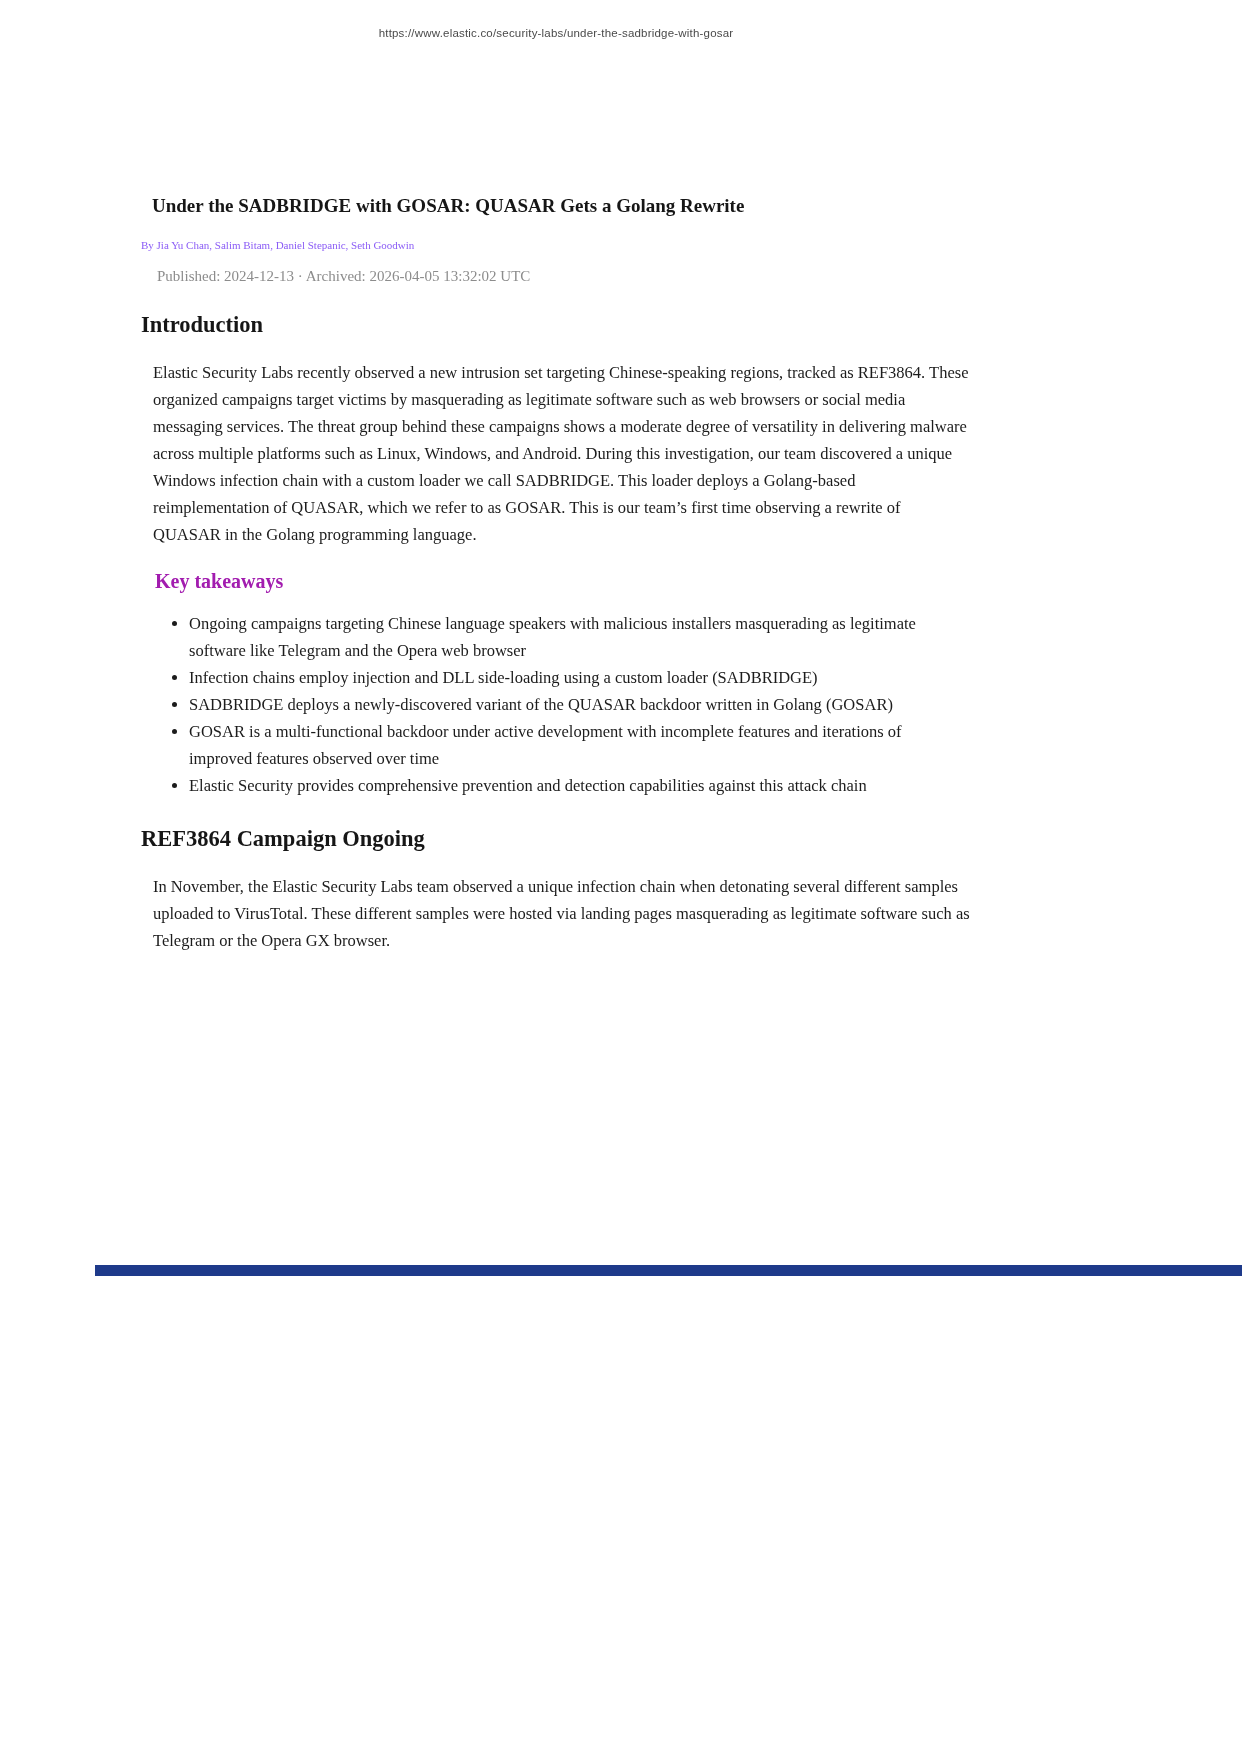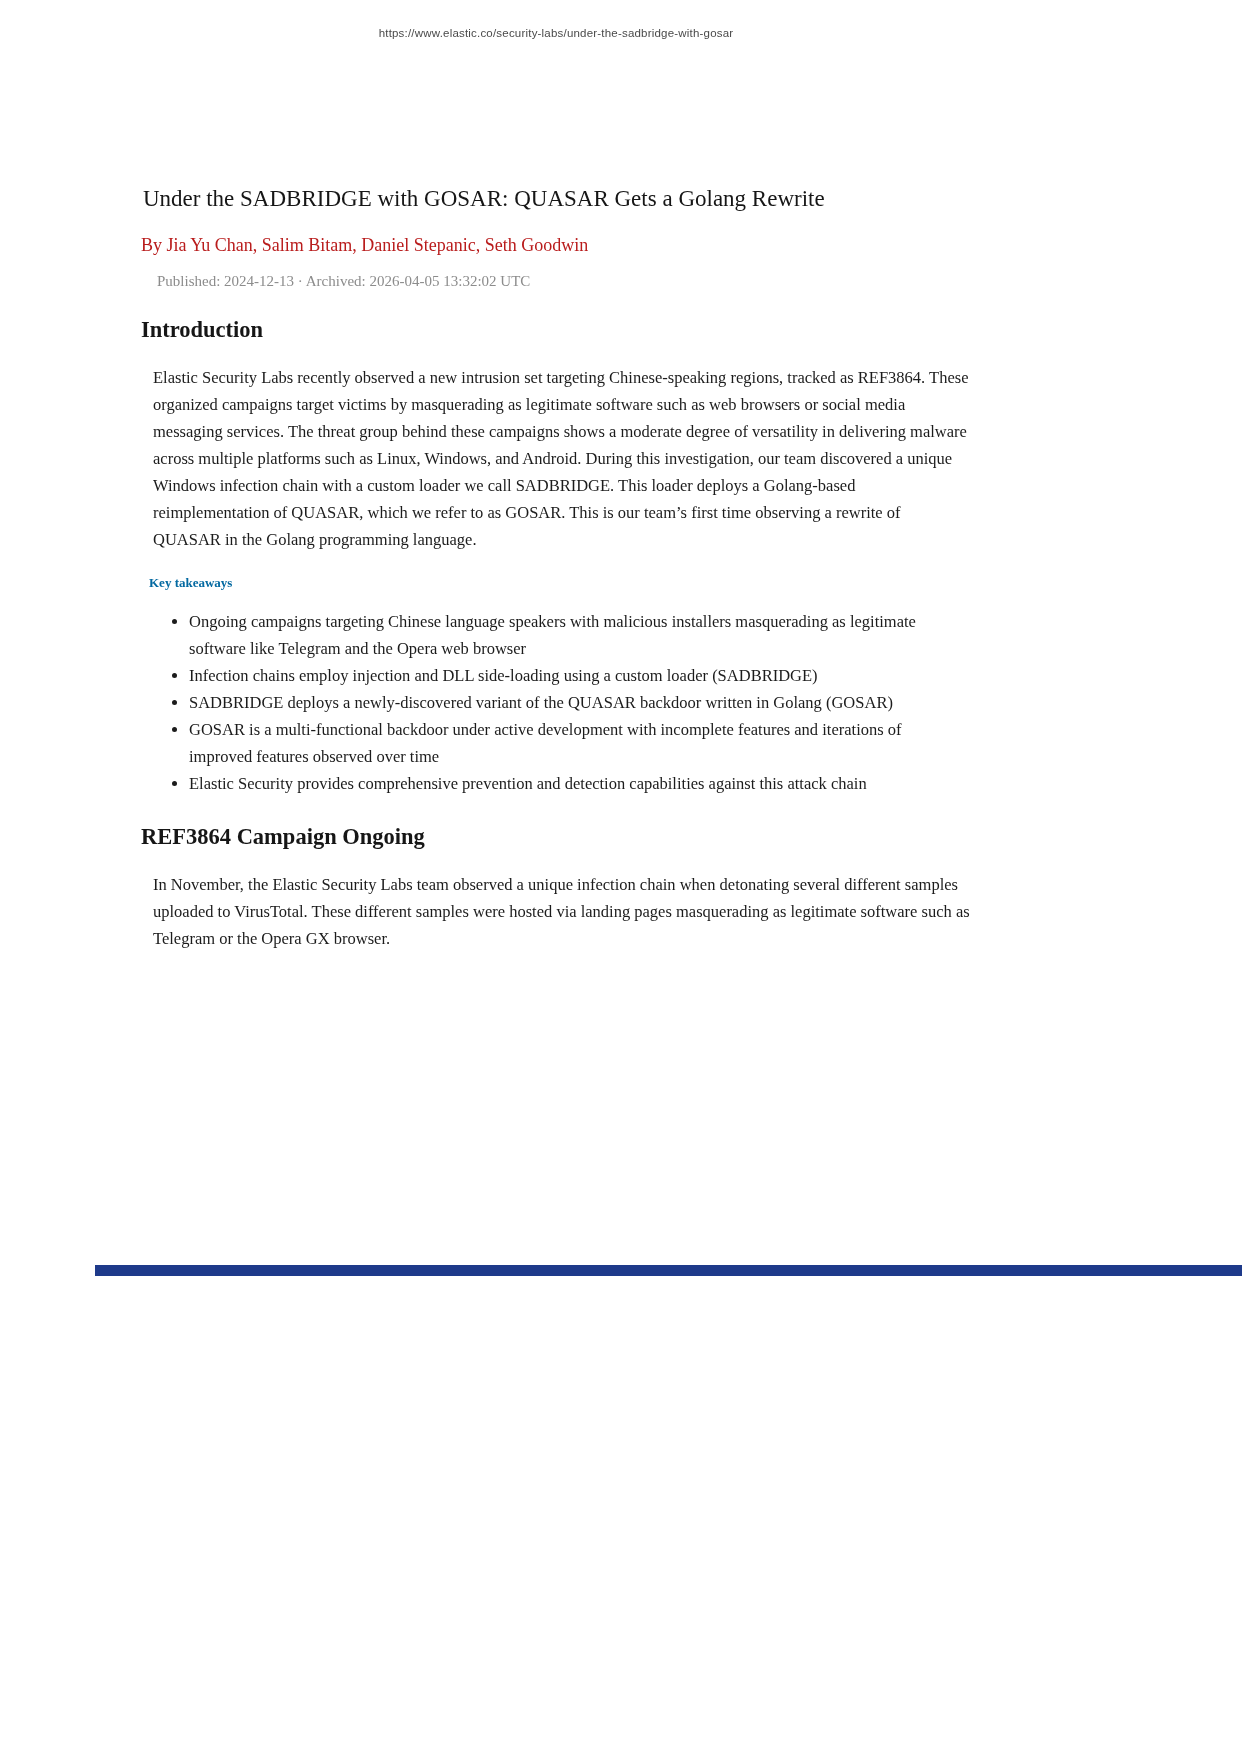--- a/index.html
+++ b/index.html
@@ -27,47 +27,47 @@
     color: #4a4a4a;
     letter-spacing: 0.2px;
   }
   .content {
     position: absolute;
     left: 141px;
     top: 183px;
     width: 830px;
   }
   .article-title {
-    margin: 2px;
-    font-size: 23px;
+    margin: 11px;
+    font-size: 19px;
     line-height: 1.25;
-    font-weight: 400;
+    font-weight: 700;
     color: #161616;
   }
   .byline {
     margin: 21px 0 0 0;
-    font-size: 18px;
-    color: #b91c1c;
+    font-size: 11px;
+    color: #8b5cf6;
   }
   .meta-line {
     margin: 17px 0 0 16px;
     font-size: 15px;
     color: #8c8c8c;
   }
   h2.section-heading {
     margin: 27px 0 0 0;
     font-size: 22.5px;
     font-weight: 700;
     color: #161616;
   }
   h3.sub-heading {
-    margin: 22px 0 0 8px;
-    font-size: 13px;
+    margin: 22px 0 0 14px;
+    font-size: 20px;
     font-weight: 700;
-    color: #0369a1;
+    color: #a21caf;
   }
   p.body-text {
     margin: 21px 0 0 12px;
     font-size: 16.5px;
     line-height: 27px;
     color: #1c1c1c;
   }
   ul.takeaway-list {
     margin: 17px 15px 0 0;
     padding: 0 0 0 48px;

